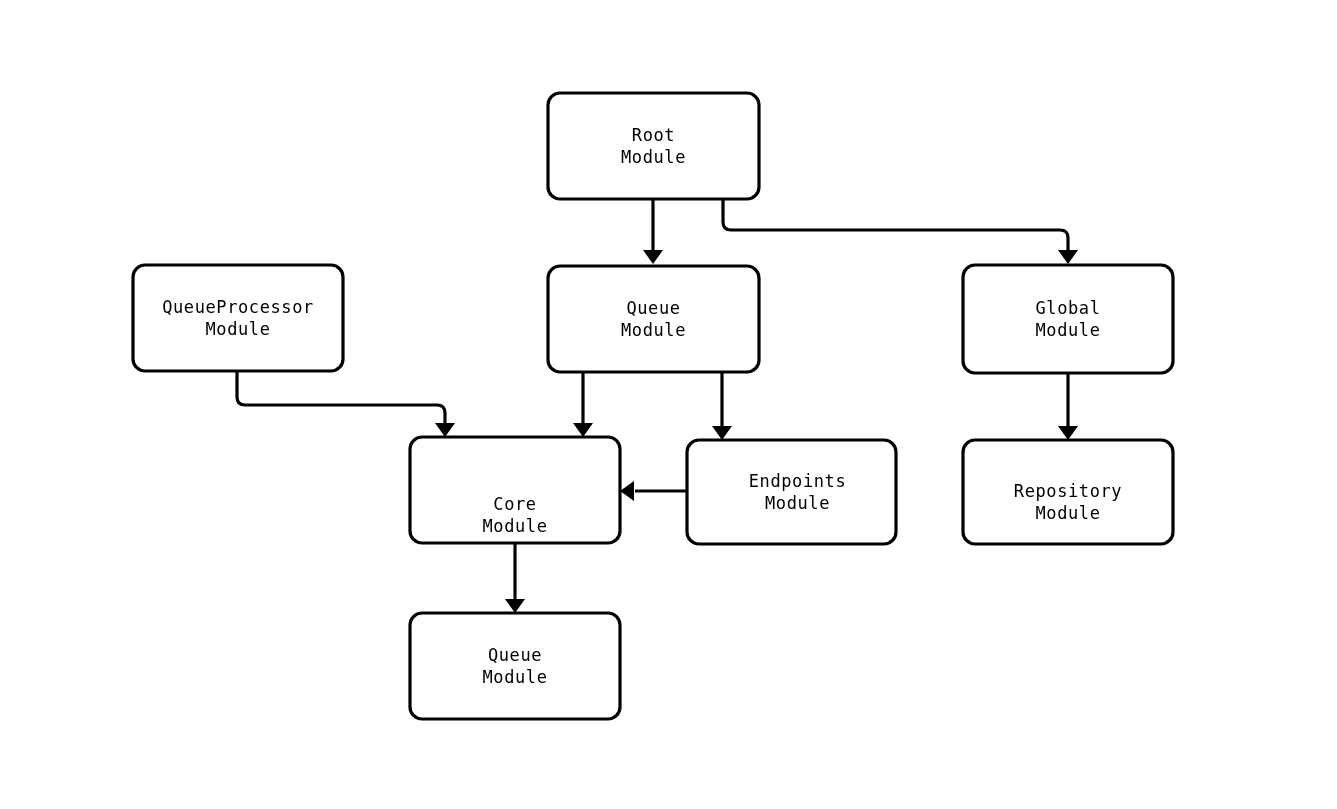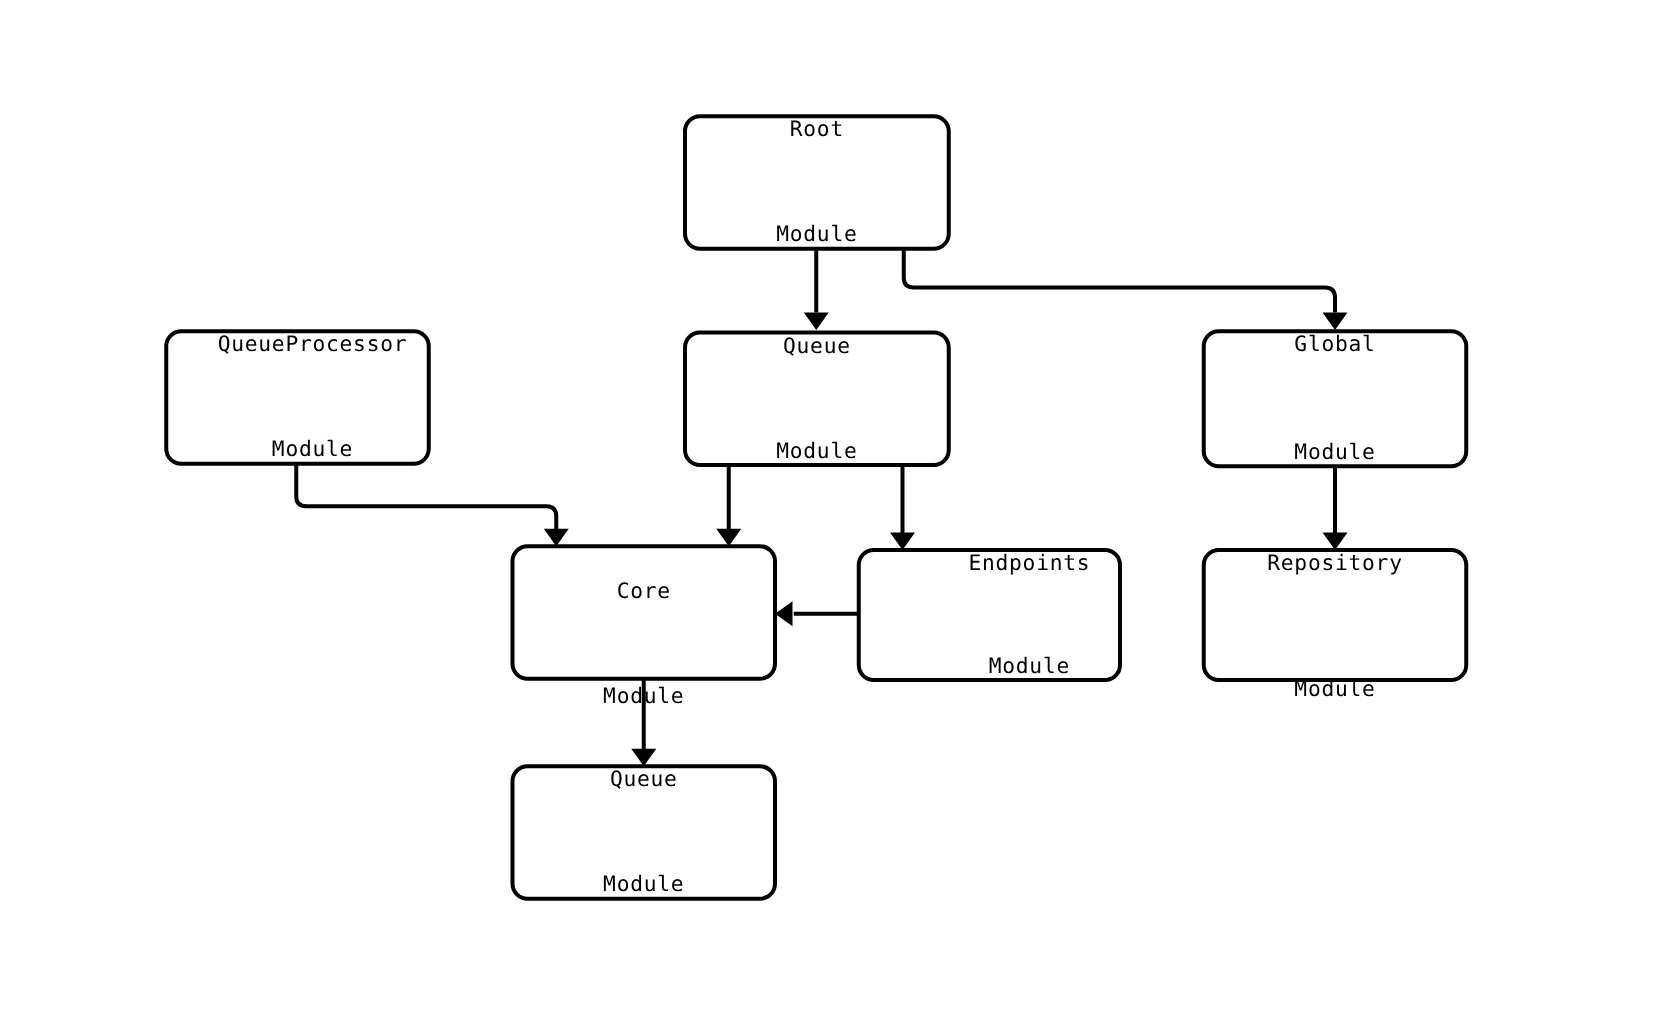--- a/index.html
+++ b/index.html
@@ -39,21 +39,21 @@
   }
   .arrow-head {
     fill: #000000;
     stroke: none;
   }
   .node-label {
     position: absolute;
     display: flex;
     flex-direction: column;
     align-items: center;
-    justify-content: space-between;
+    justify-content: center;
     text-align: center;
     font-family: "DejaVu Sans Mono", "Liberation Mono", monospace;
     font-size: 17px;
     line-height: 22px;
     color: #000000;
     letter-spacing: 0.6px;
     pointer-events: none;
     white-space: pre;
   }
   .node-label .line1,
@@ -106,21 +106,21 @@
         <rect class="node-rect" x="548" y="266" width="211" height="106" rx="12" ry="12"></rect>
         <rect class="node-rect" x="963" y="265" width="210" height="108" rx="12" ry="12"></rect>
         <rect class="node-rect" x="410" y="437" width="210" height="106" rx="12" ry="12"></rect>
         <rect class="node-rect" x="687" y="440" width="209" height="104" rx="12" ry="12"></rect>
         <rect class="node-rect" x="963" y="440" width="210" height="104" rx="12" ry="12"></rect>
         <rect class="node-rect" x="410" y="613" width="210" height="106" rx="12" ry="12"></rect>
       </g>
   </svg>
   <div id="labels-layer">
       <div class="node-label" style="left: 548px; top: 93px; width: 211px; height: 106px;"><span class="line1">Root</span><span class="line2">Module</span></div>
-      <div class="node-label" style="left: 133px; top: 265px; width: 210px; height: 106px; margin-left: 12px;"><span class="line1">QueueProcessor</span><span class="line2">Module</span></div>
+      <div class="node-label" style="left: 133px; top: 265px; width: 210px; height: 106px;"><span class="line1">QueueProcessor</span><span class="line2">Module</span></div>
       <div class="node-label" style="left: 548px; top: 266px; width: 211px; height: 106px;"><span class="line1">Queue</span><span class="line2">Module</span></div>
       <div class="node-label" style="left: 963px; top: 265px; width: 210px; height: 108px;"><span class="line1">Global</span><span class="line2">Module</span></div>
       <div class="node-label" style="left: 410px; top: 437px; width: 210px; height: 106px; margin-top: 25px;"><span class="line1">Core</span><span class="line2">Module</span></div>
-      <div class="node-label" style="left: 719px; top: 440px; width: 209px; height: 104px;"><span class="line1">Endpoints</span><span class="line2">Module</span></div>
+      <div class="node-label" style="left: 693px; top: 440px; width: 209px; height: 104px;"><span class="line1">Endpoints</span><span class="line2">Module</span></div>
       <div class="node-label" style="left: 963px; top: 440px; width: 210px; height: 123px;"><span class="line1">Repository</span><span class="line2">Module</span></div>
       <div class="node-label" style="left: 410px; top: 613px; width: 210px; height: 106px;"><span class="line1">Queue</span><span class="line2">Module</span></div>
     </div>
 </div>
 
 </body></html>

